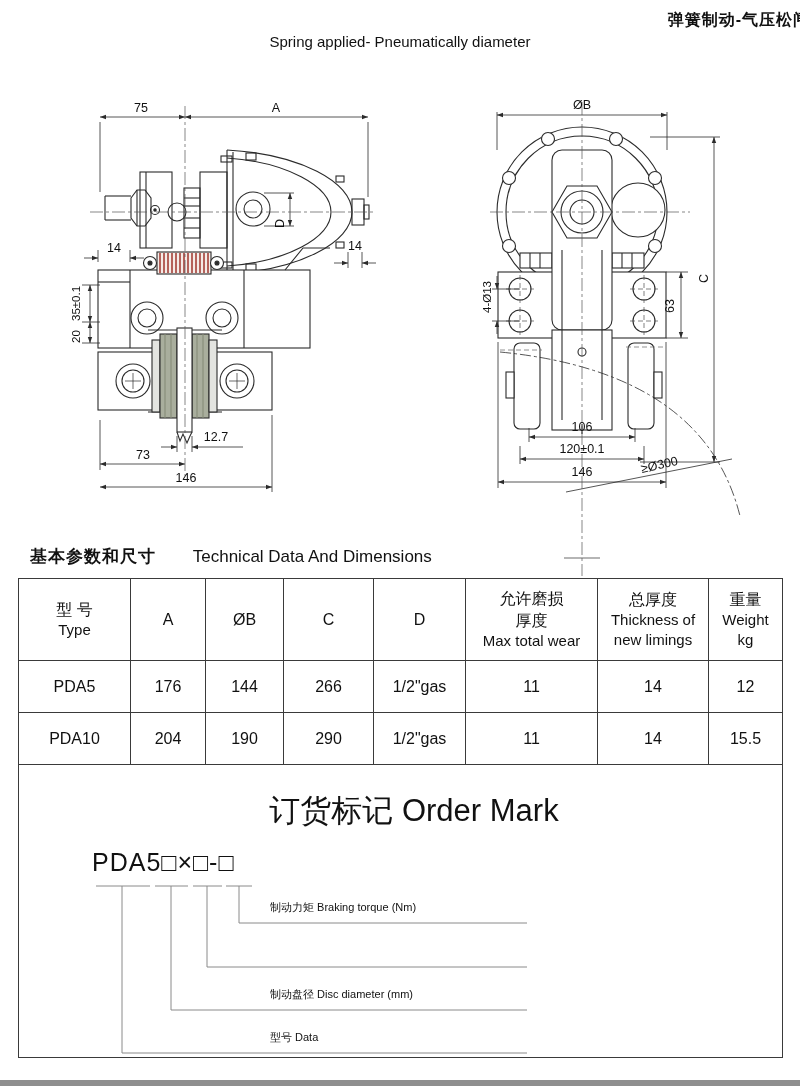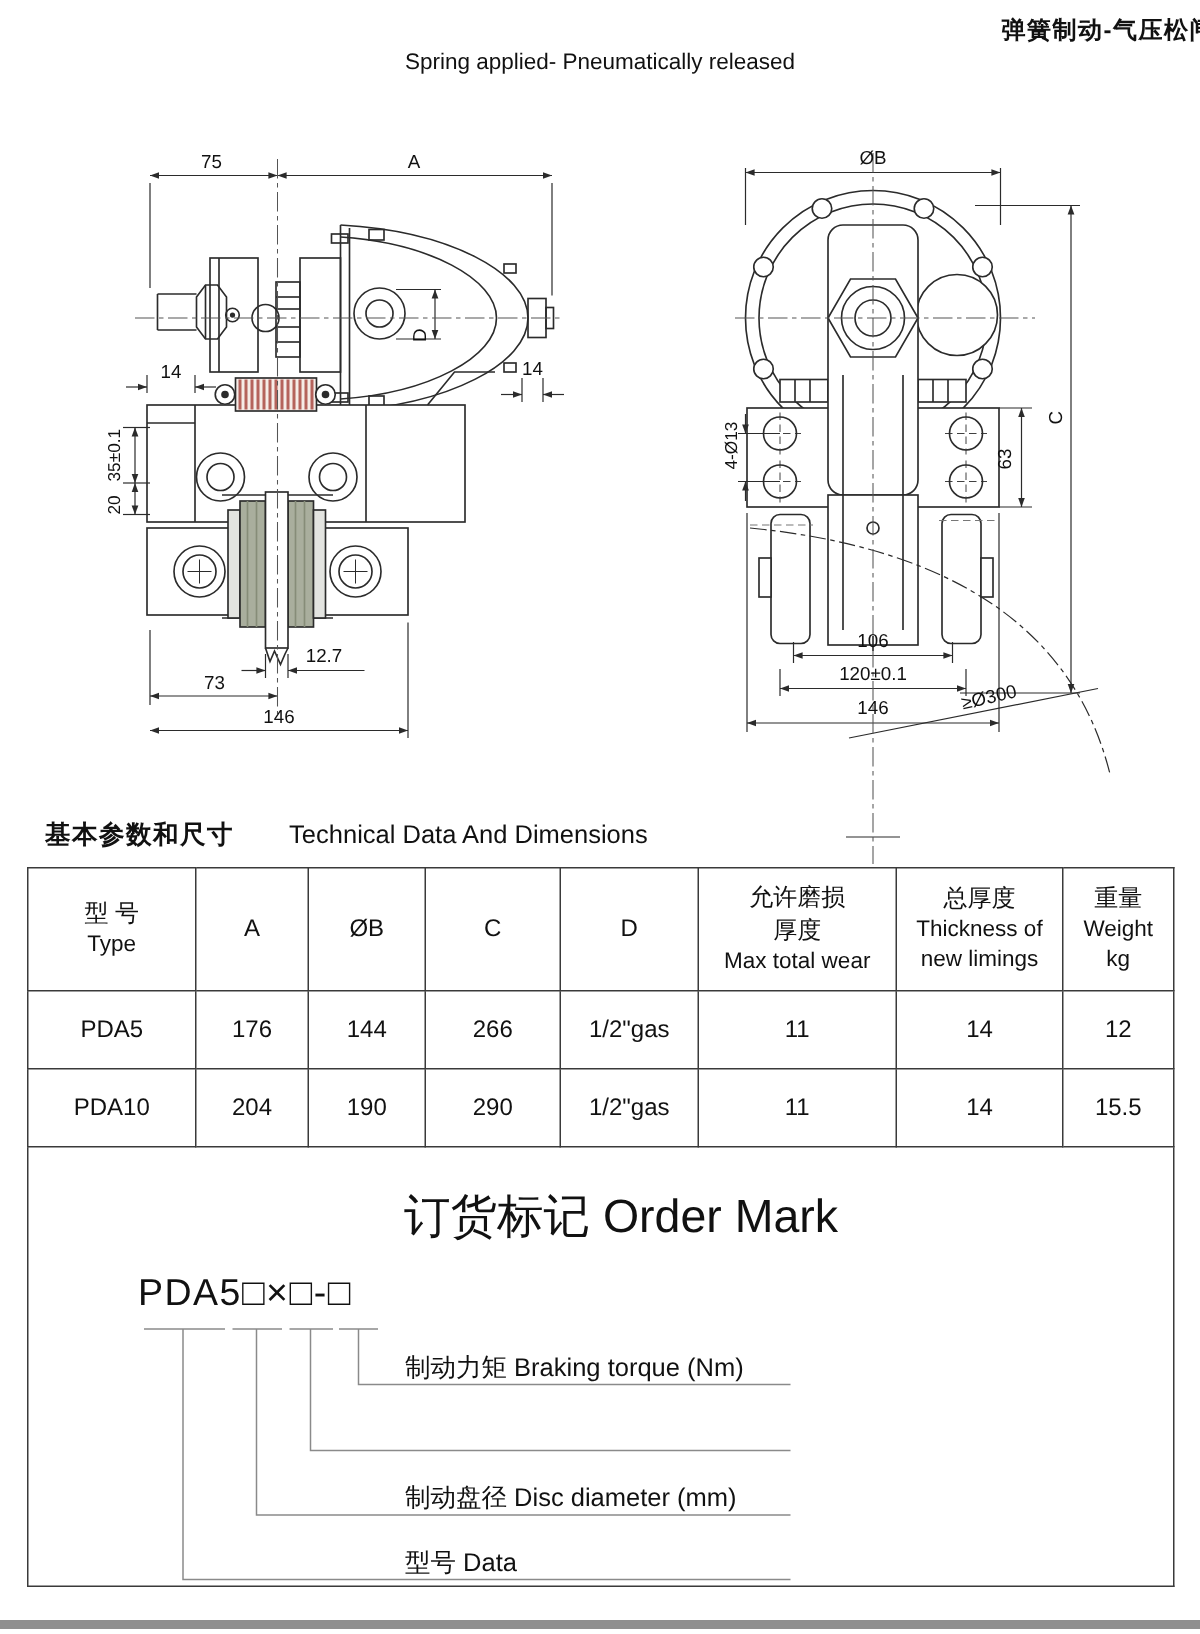--- a/index.html
+++ b/index.html
@@ -17,30 +17,30 @@
         font-weight:normal;font-size:16px;color:#111;padding:0;}
   table.spec thead tr{height:82px;}
   table.spec tbody tr{height:52px;margin-left:32px;}
   .hl{display:block;line-height:1.32;font-size:16px;}
   .hl-en{font-size:15px;}
   .order-box{top:765px;left:18px;width:763px;height:292px;border-left:1px solid #3a3a3a;
         border-right:1px solid #3a3a3a;border-bottom:1px solid #3a3a3a;}
   .om-heading{top:790px;left:0;width:100%;text-align:center;font-size:31px;padding-left:14px;}
   .om-code{top:848px;left:92px;font-size:25px;letter-spacing:1px;}
   #om-lines{top:765px;left:0;}
-  .om-label{left:270px;font-size:17px;white-space:nowrap;}
+  .om-label{left:270px;font-size:11px;white-space:nowrap;}
   .bottom-bar{top:1080px;left:0;width:800px;height:6px;background:#8f8f8f;}
 </style>
 </head>
 <body>
 
 <div id="page">
 
   <div class="abs title-zh">弹簧制动-气压松闸</div>
-  <div class="abs title-en">Spring applied- Pneumatically released</div>
+  <div class="abs title-en">Spring applied- Pneumatically diameter</div>
 
   <svg id="drawings" class="abs" width="800" height="495" viewBox="0 85 800 495">
     <defs>
       <marker id="arr" viewBox="0 0 10 10" refX="9.5" refY="5" markerWidth="8" markerHeight="8" orient="auto-start-reverse">
           <path d="M0,1.5 L9.5,5 L0,8.5 z" fill="#2b2b2b"></path>
         </marker>
     </defs>
 
     <g stroke="#2b2b2b" stroke-width="1.1" fill="none">
 

